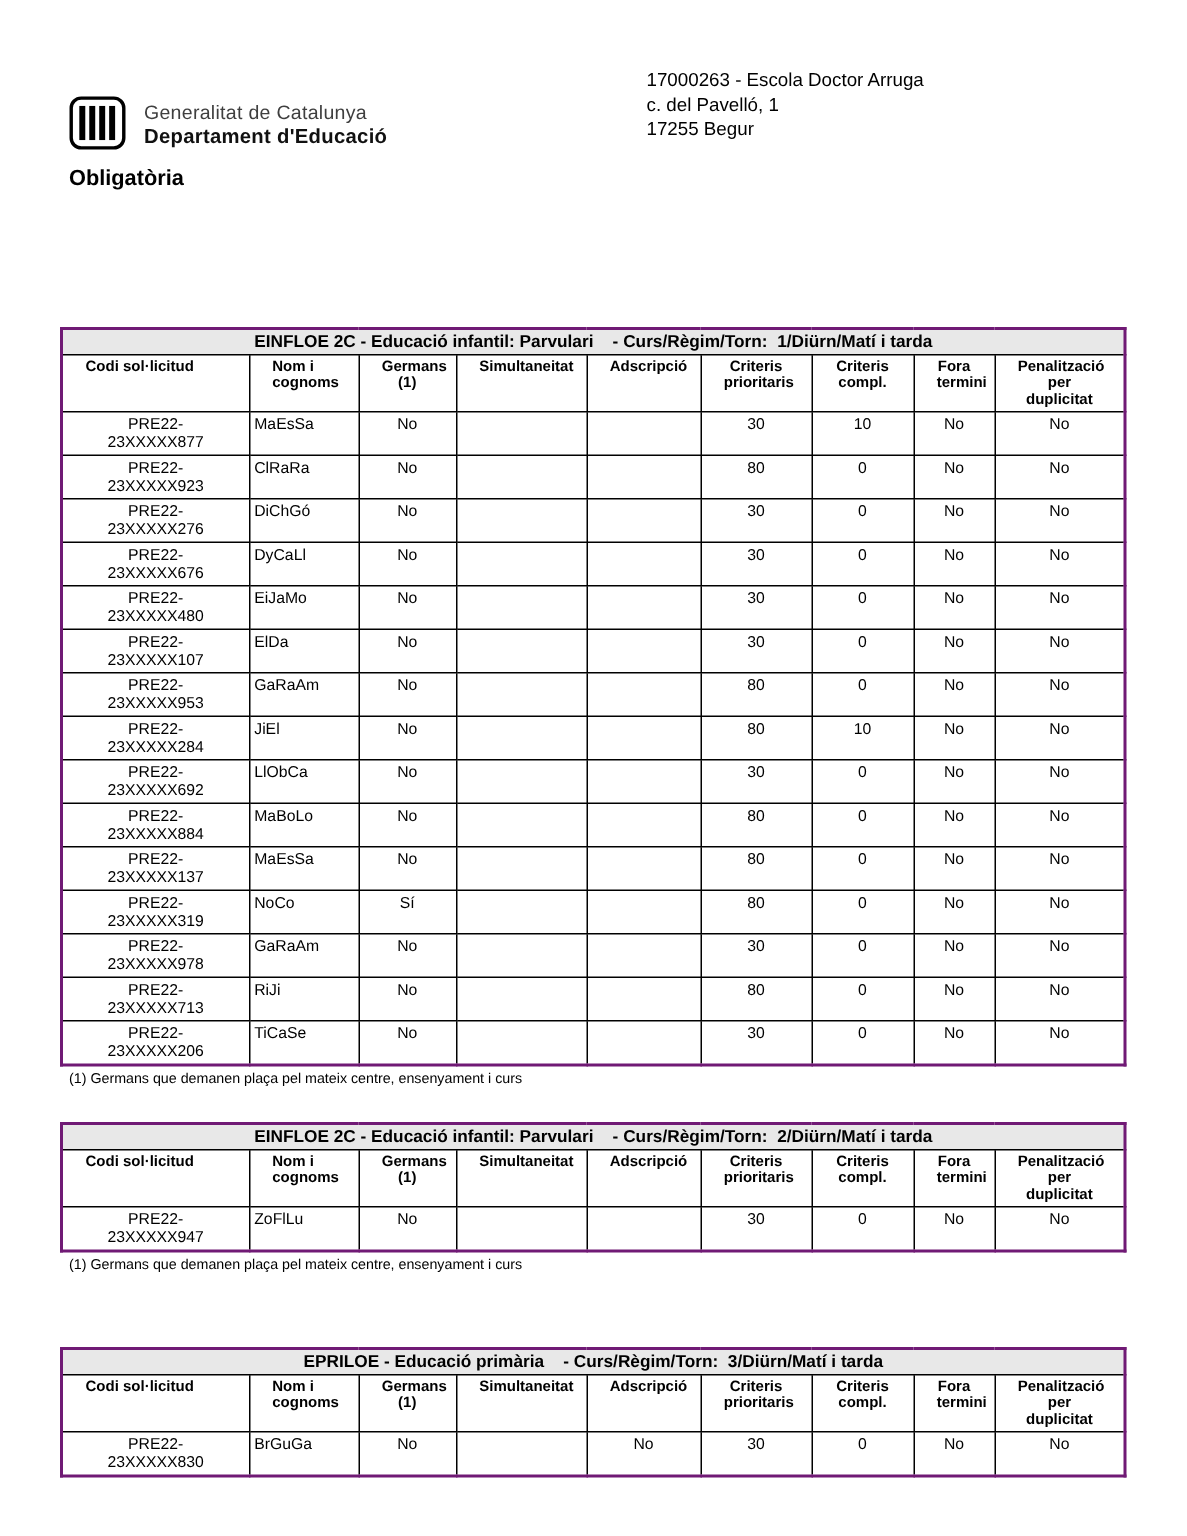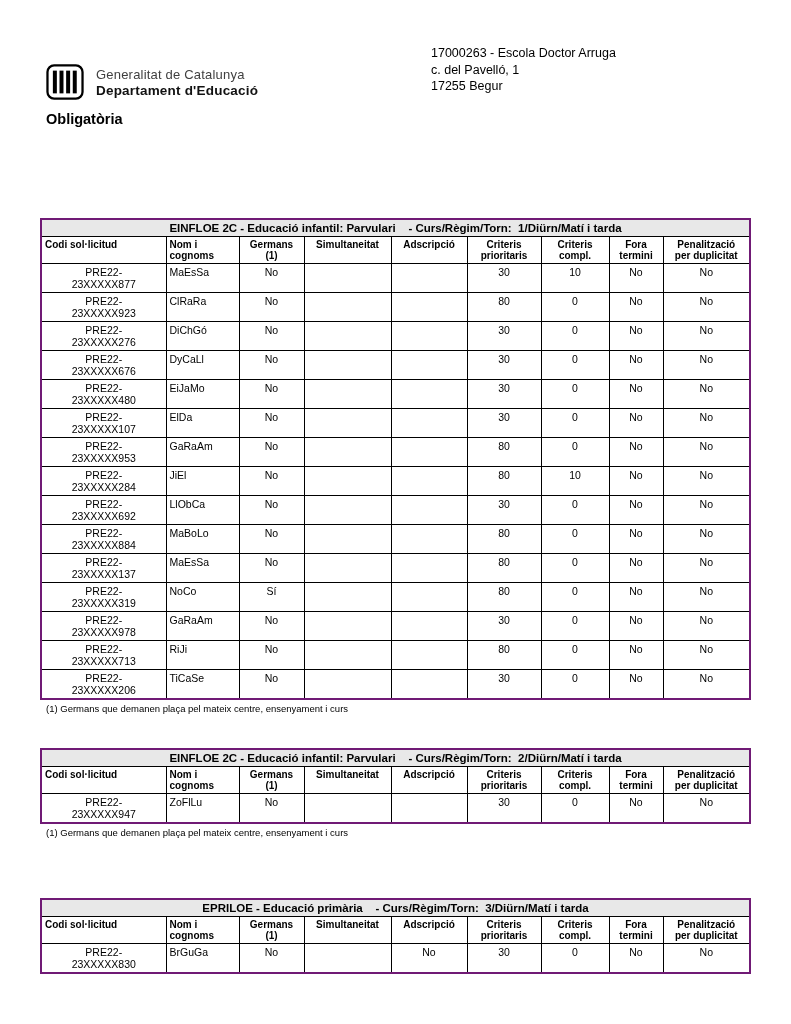--- a/index.html
+++ b/index.html
@@ -18,21 +18,21 @@
   .headings .h-type { margin-bottom: 0; }
 
   .tablewrap { position: absolute; left: 40px; width: 709px; }
   .tw0 { top: 218px; }
   .tw1 { top: 748px; }
   .tw2 { top: 898px; }
 
   table { border-collapse: collapse; width: 709px; table-layout: fixed; border: 2px solid #701a75; }
   th, td { border: 1px solid #000; }
   th.ttl { background: #e8e8e8; font-size: 11.5px; font-weight: bold; text-align: center; height: 17px; padding: 1px 2px; white-space: pre; overflow: hidden; }
-  th.hdr { font-size: 10px; font-weight: bold; vertical-align: top; padding: 2px 3px; white-space: pre-line; line-height: 11px; height: 27px; text-align: center; overflow: hidden; margin-left: 21px; }
+  th.hdr { font-size: 10px; font-weight: bold; vertical-align: top; padding: 2px 15px; white-space: pre-line; line-height: 11px; height: 27px; text-align: center; overflow: hidden; margin-left: 21px; }
   th.hdr.c0, th.hdr.c1 { text-align: left; }
   td.cell { font-size: 10.5px; text-align: center; vertical-align: top; padding: 2px 2px 1px; white-space: pre-line; line-height: 12.5px; height: 27px; overflow: hidden; }
   td.cell.c1 { text-align: left; padding-left: 3px; }
   .footnote { font-size: 9.5px; color: #000; padding: 3px 0 0 6px; }
 </style>
 </head>
 <body>
 
 <div class="page">
 

